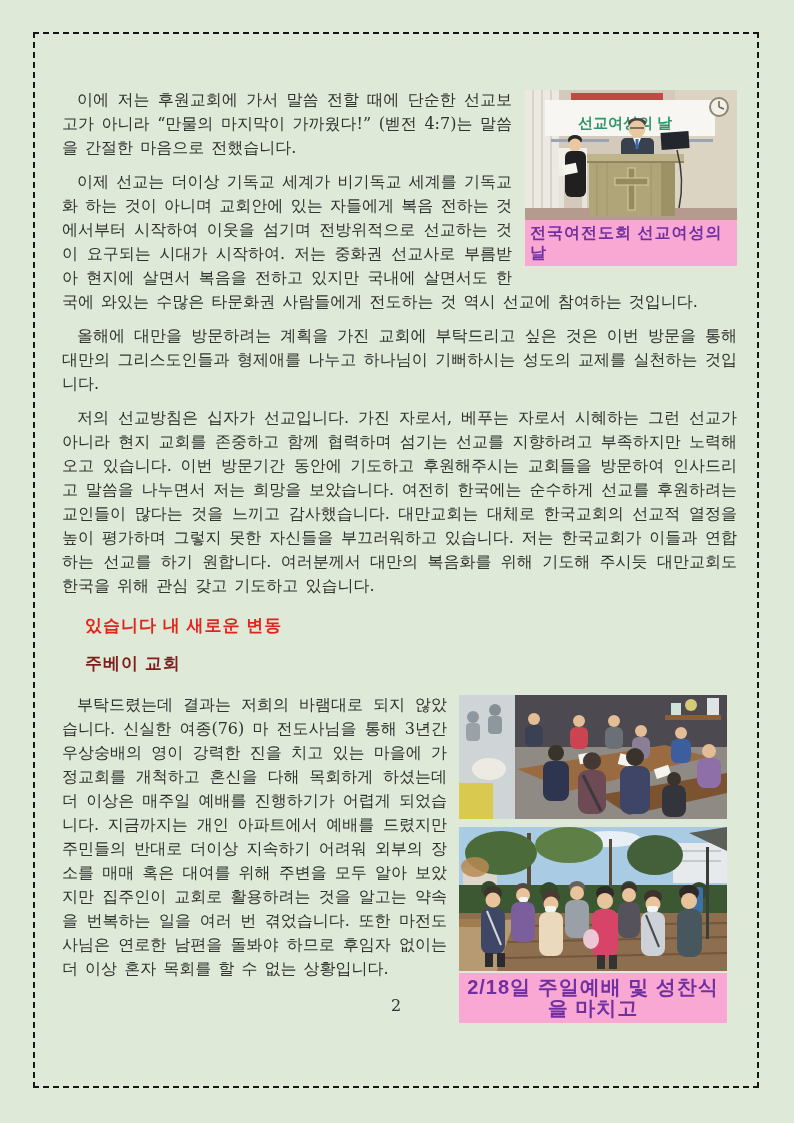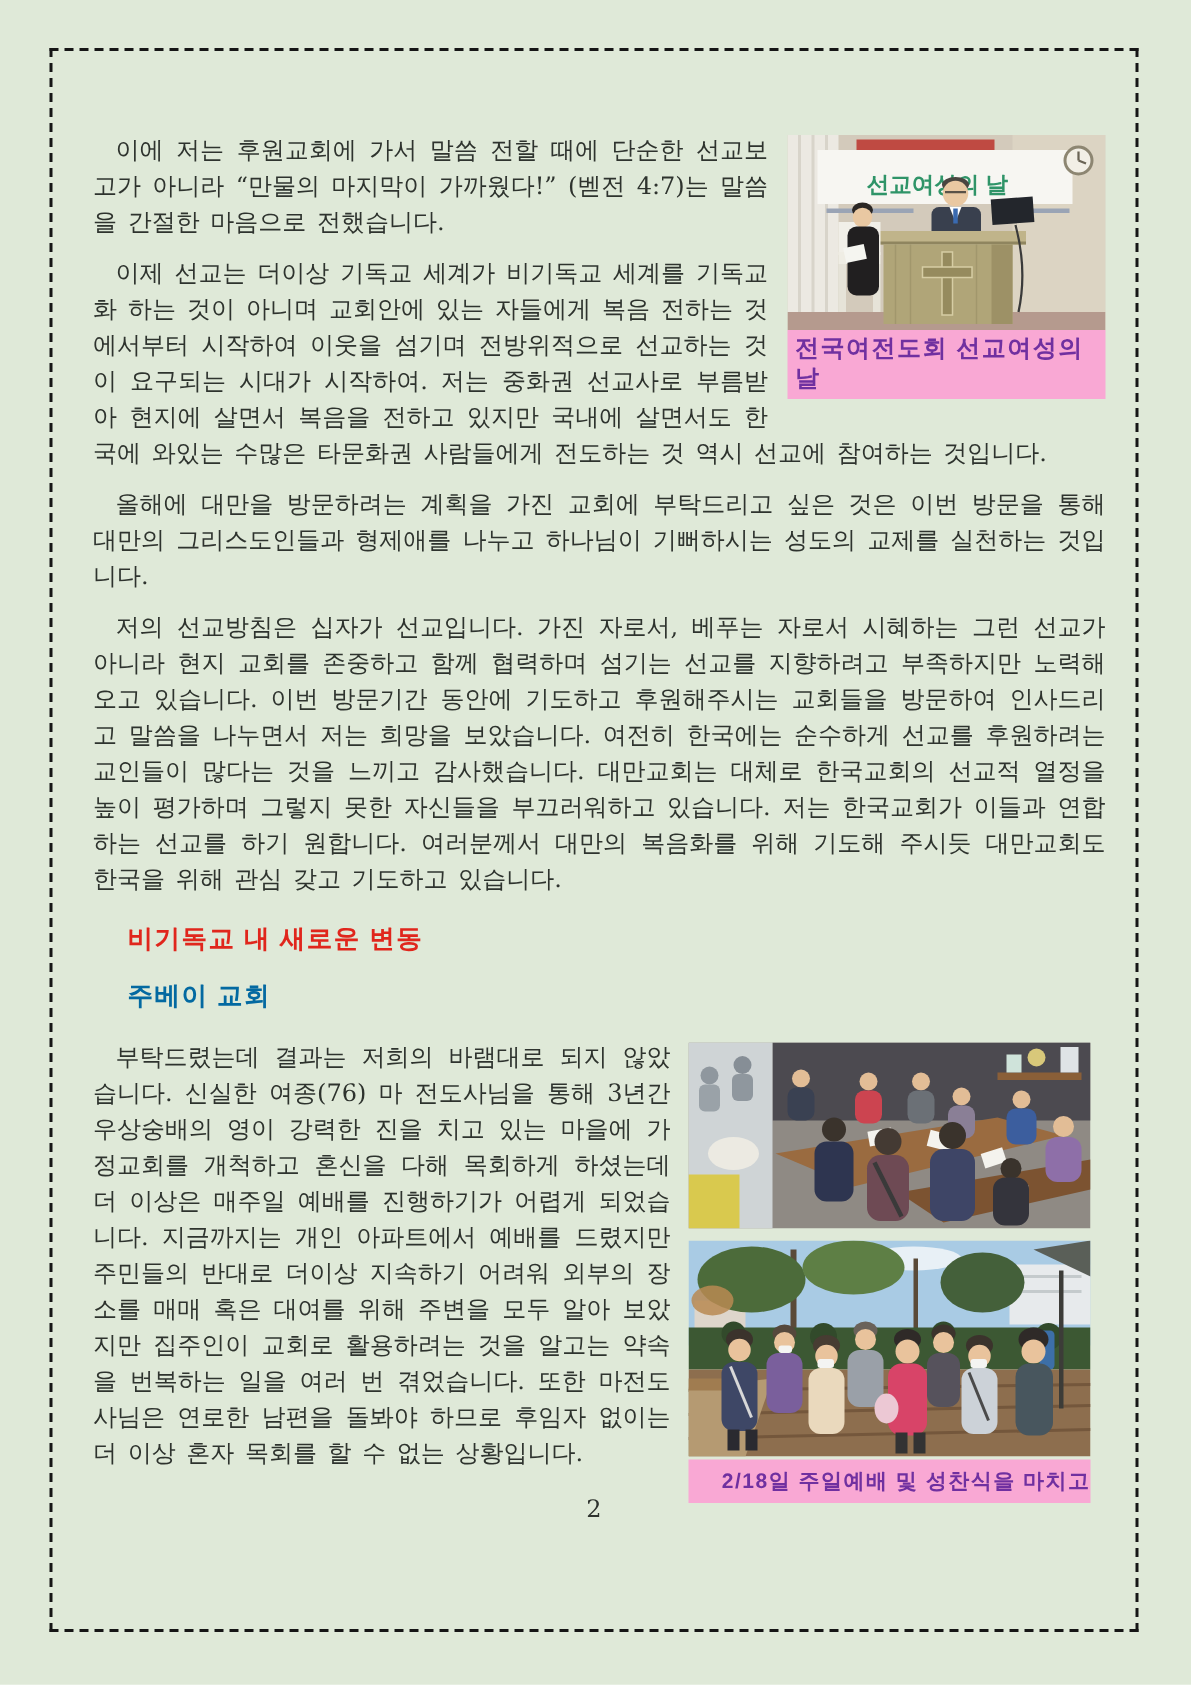--- a/index.html
+++ b/index.html
@@ -49,42 +49,42 @@
     font-family:"Liberation Sans",sans-serif;
     font-weight:bold;
   }
   .caption-1{
     font-size:16px;
     line-height:20px;
     padding:3px 2px 3px 5px;
     letter-spacing:1px;
   }
   .caption-2{
-    font-size:14px;
+    font-size:20px;
     line-height:21px;
     margin-top:2px;
     padding:4px 0;
-    text-align:right;
+    text-align:center;
     letter-spacing:1px;
   }
   .gap{height:8px;}
   h2.red-heading{
     margin:16px 0 15px 23px;
     font-family:"Liberation Sans",sans-serif;
     font-size:17px;
     font-weight:bold;
     color:#e0261c;
     letter-spacing:1px;
   }
   h3.sub-heading{
     margin:0 0 18px 23px;
     font-family:"Liberation Sans",sans-serif;
     font-size:17px;
     font-weight:bold;
-    color:#0369a1;
+    color:#7f1d1d;
     letter-spacing:1px;
   }
   .page-num{
     position:absolute;
     left:0;right:0;
     top:962px;
     text-align:center;
     font-size:16px;
     color:#2e332e;
   }
@@ -156,21 +156,21 @@
           <div class="photo-caption caption-1">전국여전도회 선교여성의 날</div>
         </div>
 
         <p class="body-para">이에 저는 후원교회에 가서 말씀 전할 때에 단순한 선교보고가 아니라 “만물의 마지막이 가까웠다!” (벧전 4:7)는 말씀을 간절한 마음으로 전했습니다.</p>
         <p class="body-para">이제 선교는 더이상 기독교 세계가 비기독교 세계를 기독교화 하는 것이 아니며 교회안에 있는 자들에게 복음 전하는 것에서부터 시작하여 이웃을 섬기며 전방위적으로 선교하는 것이 요구되는 시대가 시작하여. 저는 중화권 선교사로 부름받아 현지에 살면서 복음을 전하고 있지만 국내에 살면서도 한국에 와있는 수많은 타문화권 사람들에게 전도하는 것 역시 선교에 참여하는 것입니다.</p>
       </section>
 
       <p class="body-para">올해에 대만을 방문하려는 계획을 가진 교회에 부탁드리고 싶은 것은 이번 방문을 통해 대만의 그리스도인들과 형제애를 나누고 하나님이 기뻐하시는 성도의 교제를 실천하는 것입니다.</p>
       <p class="body-para">저의 선교방침은 십자가 선교입니다. 가진 자로서, 베푸는 자로서 시혜하는 그런 선교가 아니라 현지 교회를 존중하고 함께 협력하며 섬기는 선교를 지향하려고 부족하지만 노력해오고 있습니다. 이번 방문기간 동안에 기도하고 후원해주시는 교회들을 방문하여 인사드리고 말씀을 나누면서 저는 희망을 보았습니다. 여전히 한국에는 순수하게 선교를 후원하려는 교인들이 많다는 것을 느끼고 감사했습니다. 대만교회는 대체로 한국교회의 선교적 열정을 높이 평가하며 그렇지 못한 자신들을 부끄러워하고 있습니다. 저는 한국교회가 이들과 연합하는 선교를 하기 원합니다. 여러분께서 대만의 복음화를 위해 기도해 주시듯 대만교회도 한국을 위해 관심 갖고 기도하고 있습니다.</p>
 
-      <h2 class="red-heading">비기독교 내 새로운 변동</h2>
+      <h2 class="red-heading">있습니다 내 새로운 변동</h2>
       <h3 class="sub-heading">주베이 교회</h3>
 
 
       <section class="sec-b">
         <div class="photo23-block">
 
           <svg class="photo-frame" width="268" height="124" viewBox="0 0 268 124">
             <rect width="268" height="124" fill="#8f8a84"></rect>
             <rect x="56" width="212" height="52" fill="#4c4a50"></rect>
             <rect width="56" height="124" fill="#cfd4d6"></rect>

